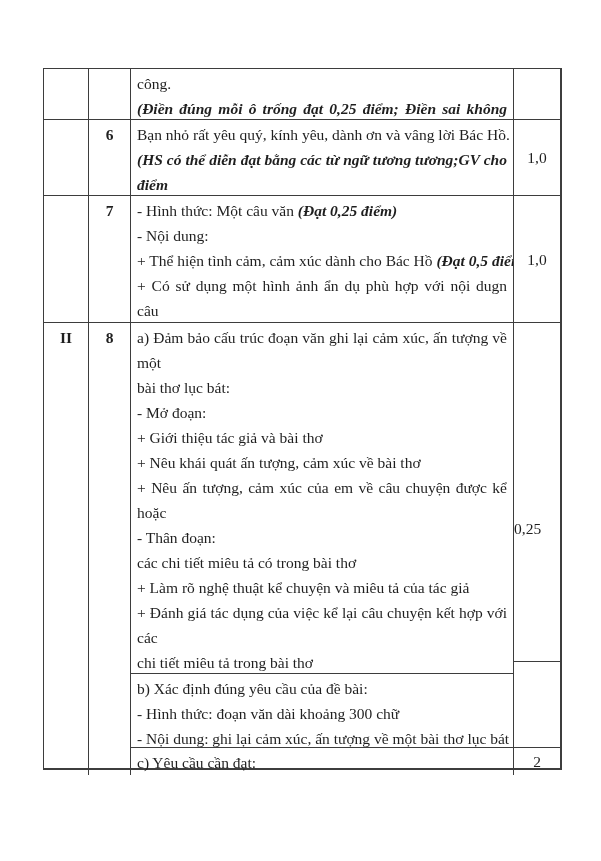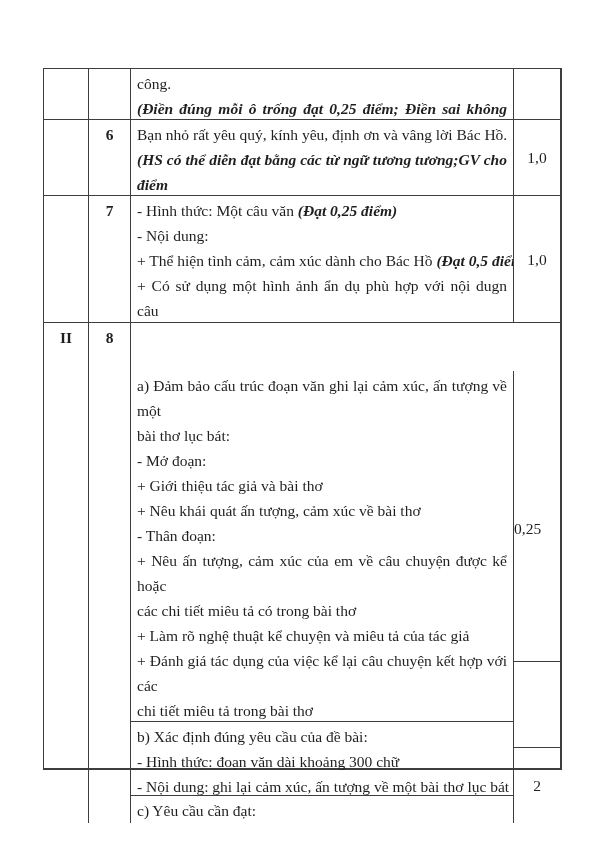--- a/index.html
+++ b/index.html
@@ -26,21 +26,21 @@
   .c2 { width:42px; border-right:1px solid #3d3d3d; text-align:center; padding-top:2px; font-weight:bold; }
   .c3 { width:383px; border-right:1px solid #3d3d3d; padding:2px 6px 0 6px; }
   .c4 { flex:1; }
   .score-center { display:flex; align-items:center; justify-content:center; }
 
   .ln { white-space:nowrap; }
   .ln.just { white-space:normal; text-align:justify; text-align-last:justify; }
   .bi { font-style:italic; font-weight:bold; }
 
   
-  .c3.stack { padding:0; display:flex; flex-direction:column;margin-top:48px; }
+  .c3.stack { padding:0; display:flex; flex-direction:column; }
   .subcell { padding:2px 6px 0 6px; overflow:hidden; }
   .subcell.sa { height:351px; border-bottom:1px solid #3d3d3d; }
   .subcell.sb { height:74px;  border-bottom:1px solid #3d3d3d; }
   .subcell.sc { flex:1; display:flex; }
   .c4.stack { display:flex; flex-direction:column; }
   .scell-a { height:339px; border-bottom:1px solid #3d3d3d;
              display:flex; justify-content:flex-start; align-items:flex-start; padding-top:193px; }
   .scell-b { height:86px; border-bottom:1px solid #3d3d3d; }
   .scell-c { flex:1; display:flex; align-items:center; justify-content:center; }
 </style>
@@ -57,21 +57,21 @@
         <div class="ln"><span>công.</span><span class="bi"></span></div>
         <div class="ln just"><span></span><span class="bi">(Điền đúng mỗi ô trống đạt 0,25 điểm; Điền sai không trừ điểm)</span></div>
       </div>
       <div class="c c4 score-center"></div>
     </div>
 
     <div class="trow" style="height:76px">
       <div class="c c1"></div>
       <div class="c c2"><span>6</span></div>
       <div class="c c3">
-        <div class="ln"><span>Bạn nhỏ rất yêu quý, kính yêu, định ơn và vâng lời Bác Hồ.</span><span class="bi"></span></div>
+        <div class="ln"><span>Bạn nhỏ rất yêu quý, kính yêu, dành ơn và vâng lời Bác Hồ.</span><span class="bi"></span></div>
         <div class="ln just"><span></span><span class="bi">(HS có thể diễn đạt bằng các từ ngữ tương tương;GV cho điểm</span></div>
 
       </div>
       <div class="c c4 score-center">
           <span>1,0</span>
         </div>
     </div>
 
     <div class="trow" style="height:127px">
       <div class="c c1"></div>
@@ -91,22 +91,22 @@
     <div class="trow last">
       <div class="c c1"><span>II</span></div>
       <div class="c c2"><span>8</span></div>
       <div class="c c3 stack">
         <div class="subcell sa">
           <div class="ln just"><span>a) Đảm bảo cấu trúc đoạn văn ghi lại cảm xúc, ấn tượng về một</span></div>
           <div class="ln"><span>bài thơ lục bát:</span></div>
           <div class="ln"><span>- Mở đoạn:</span></div>
           <div class="ln"><span>+ Giới thiệu tác giả và bài thơ</span></div>
           <div class="ln"><span>+ Nêu khái quát ấn tượng, cảm xúc về bài thơ</span></div>
+          <div class="ln just"><span>+ Nêu ấn tượng, cảm xúc của em về câu chuyện được kể hoặc</span></div>
           <div class="ln"><span>- Thân đoạn:</span></div>
-          <div class="ln just"><span>+ Nêu ấn tượng, cảm xúc của em về câu chuyện được kể hoặc</span></div>
           <div class="ln"><span>các chi tiết miêu tả có trong bài thơ</span></div>
           <div class="ln"><span>+ Làm rõ nghệ thuật kể chuyện và miêu tả của tác giả</span></div>
           <div class="ln just"><span>+ Đánh giá tác dụng của việc kể lại câu chuyện kết hợp với các</span></div>
           <div class="ln"><span>chi tiết miêu tả trong bài thơ</span></div>
 
         </div>
         <div class="subcell sb">
           <div class="ln"><span>b) Xác định đúng yêu cầu của đề bài:</span></div>
           <div class="ln"><span>- Hình thức: đoạn văn dài khoảng 300 chữ</span></div>
           <div class="ln"><span>- Nội dung: ghi lại cảm xúc, ấn tượng về một bài thơ lục bát</span></div>

